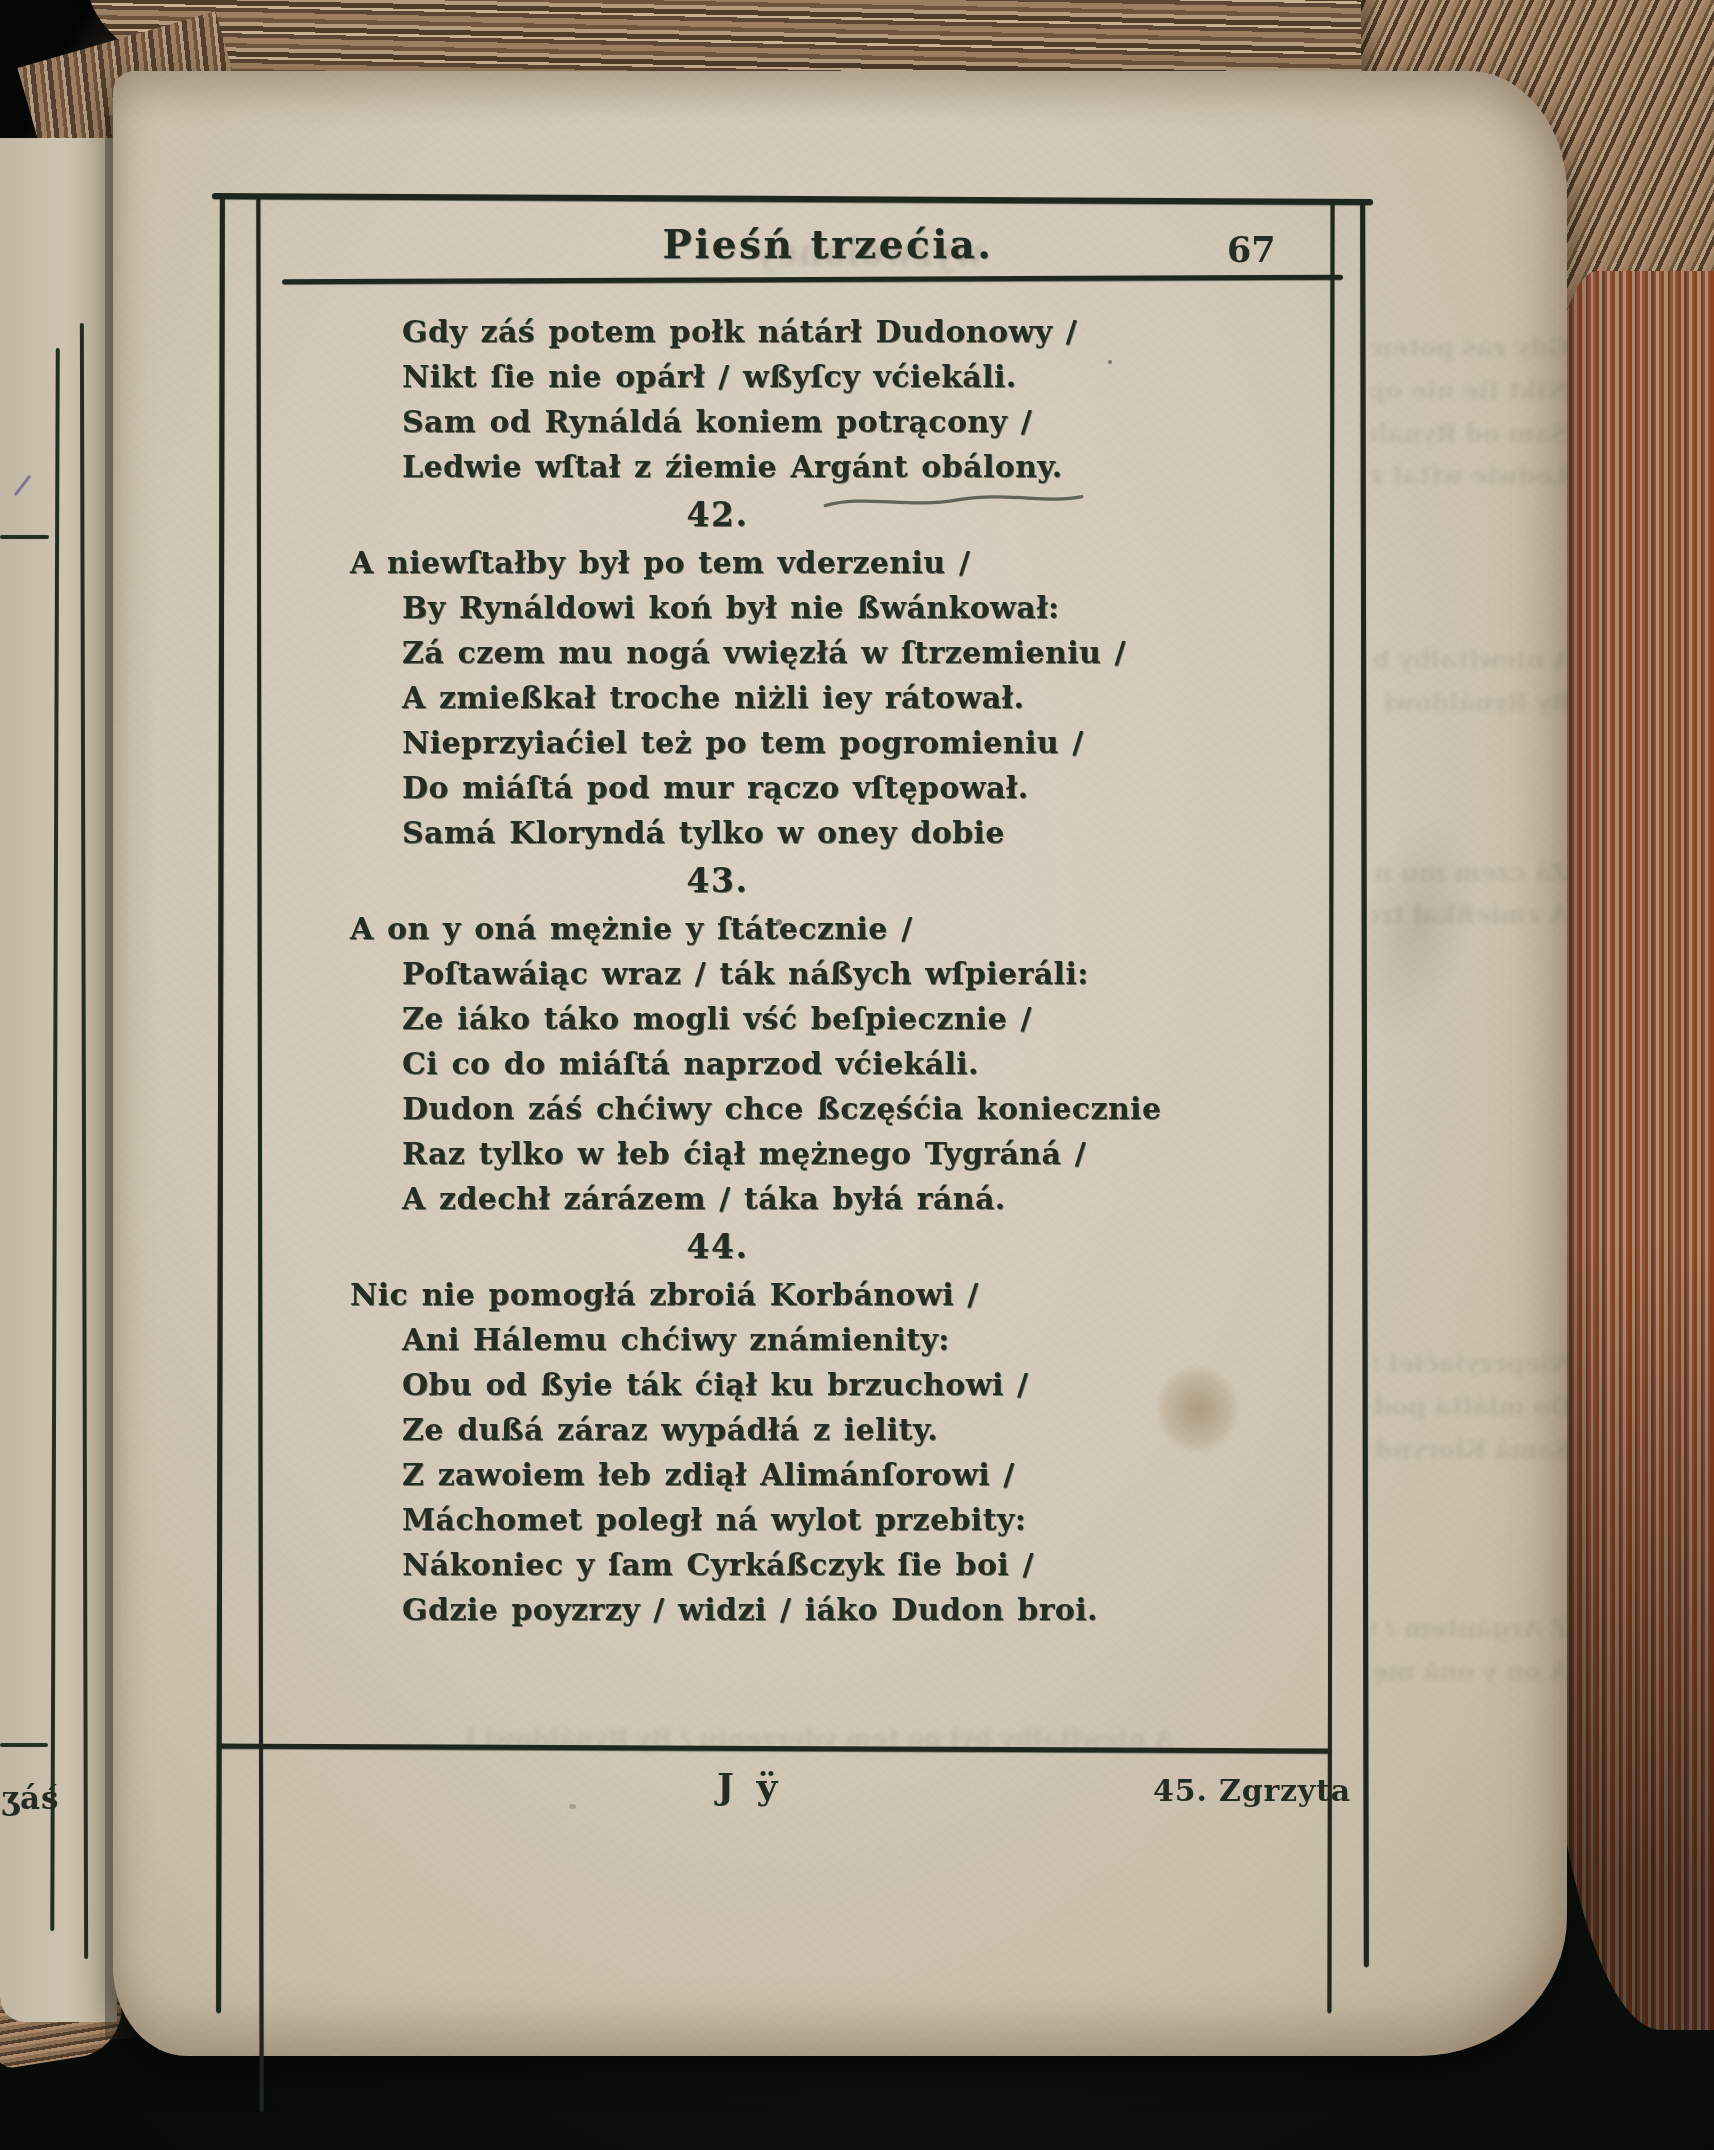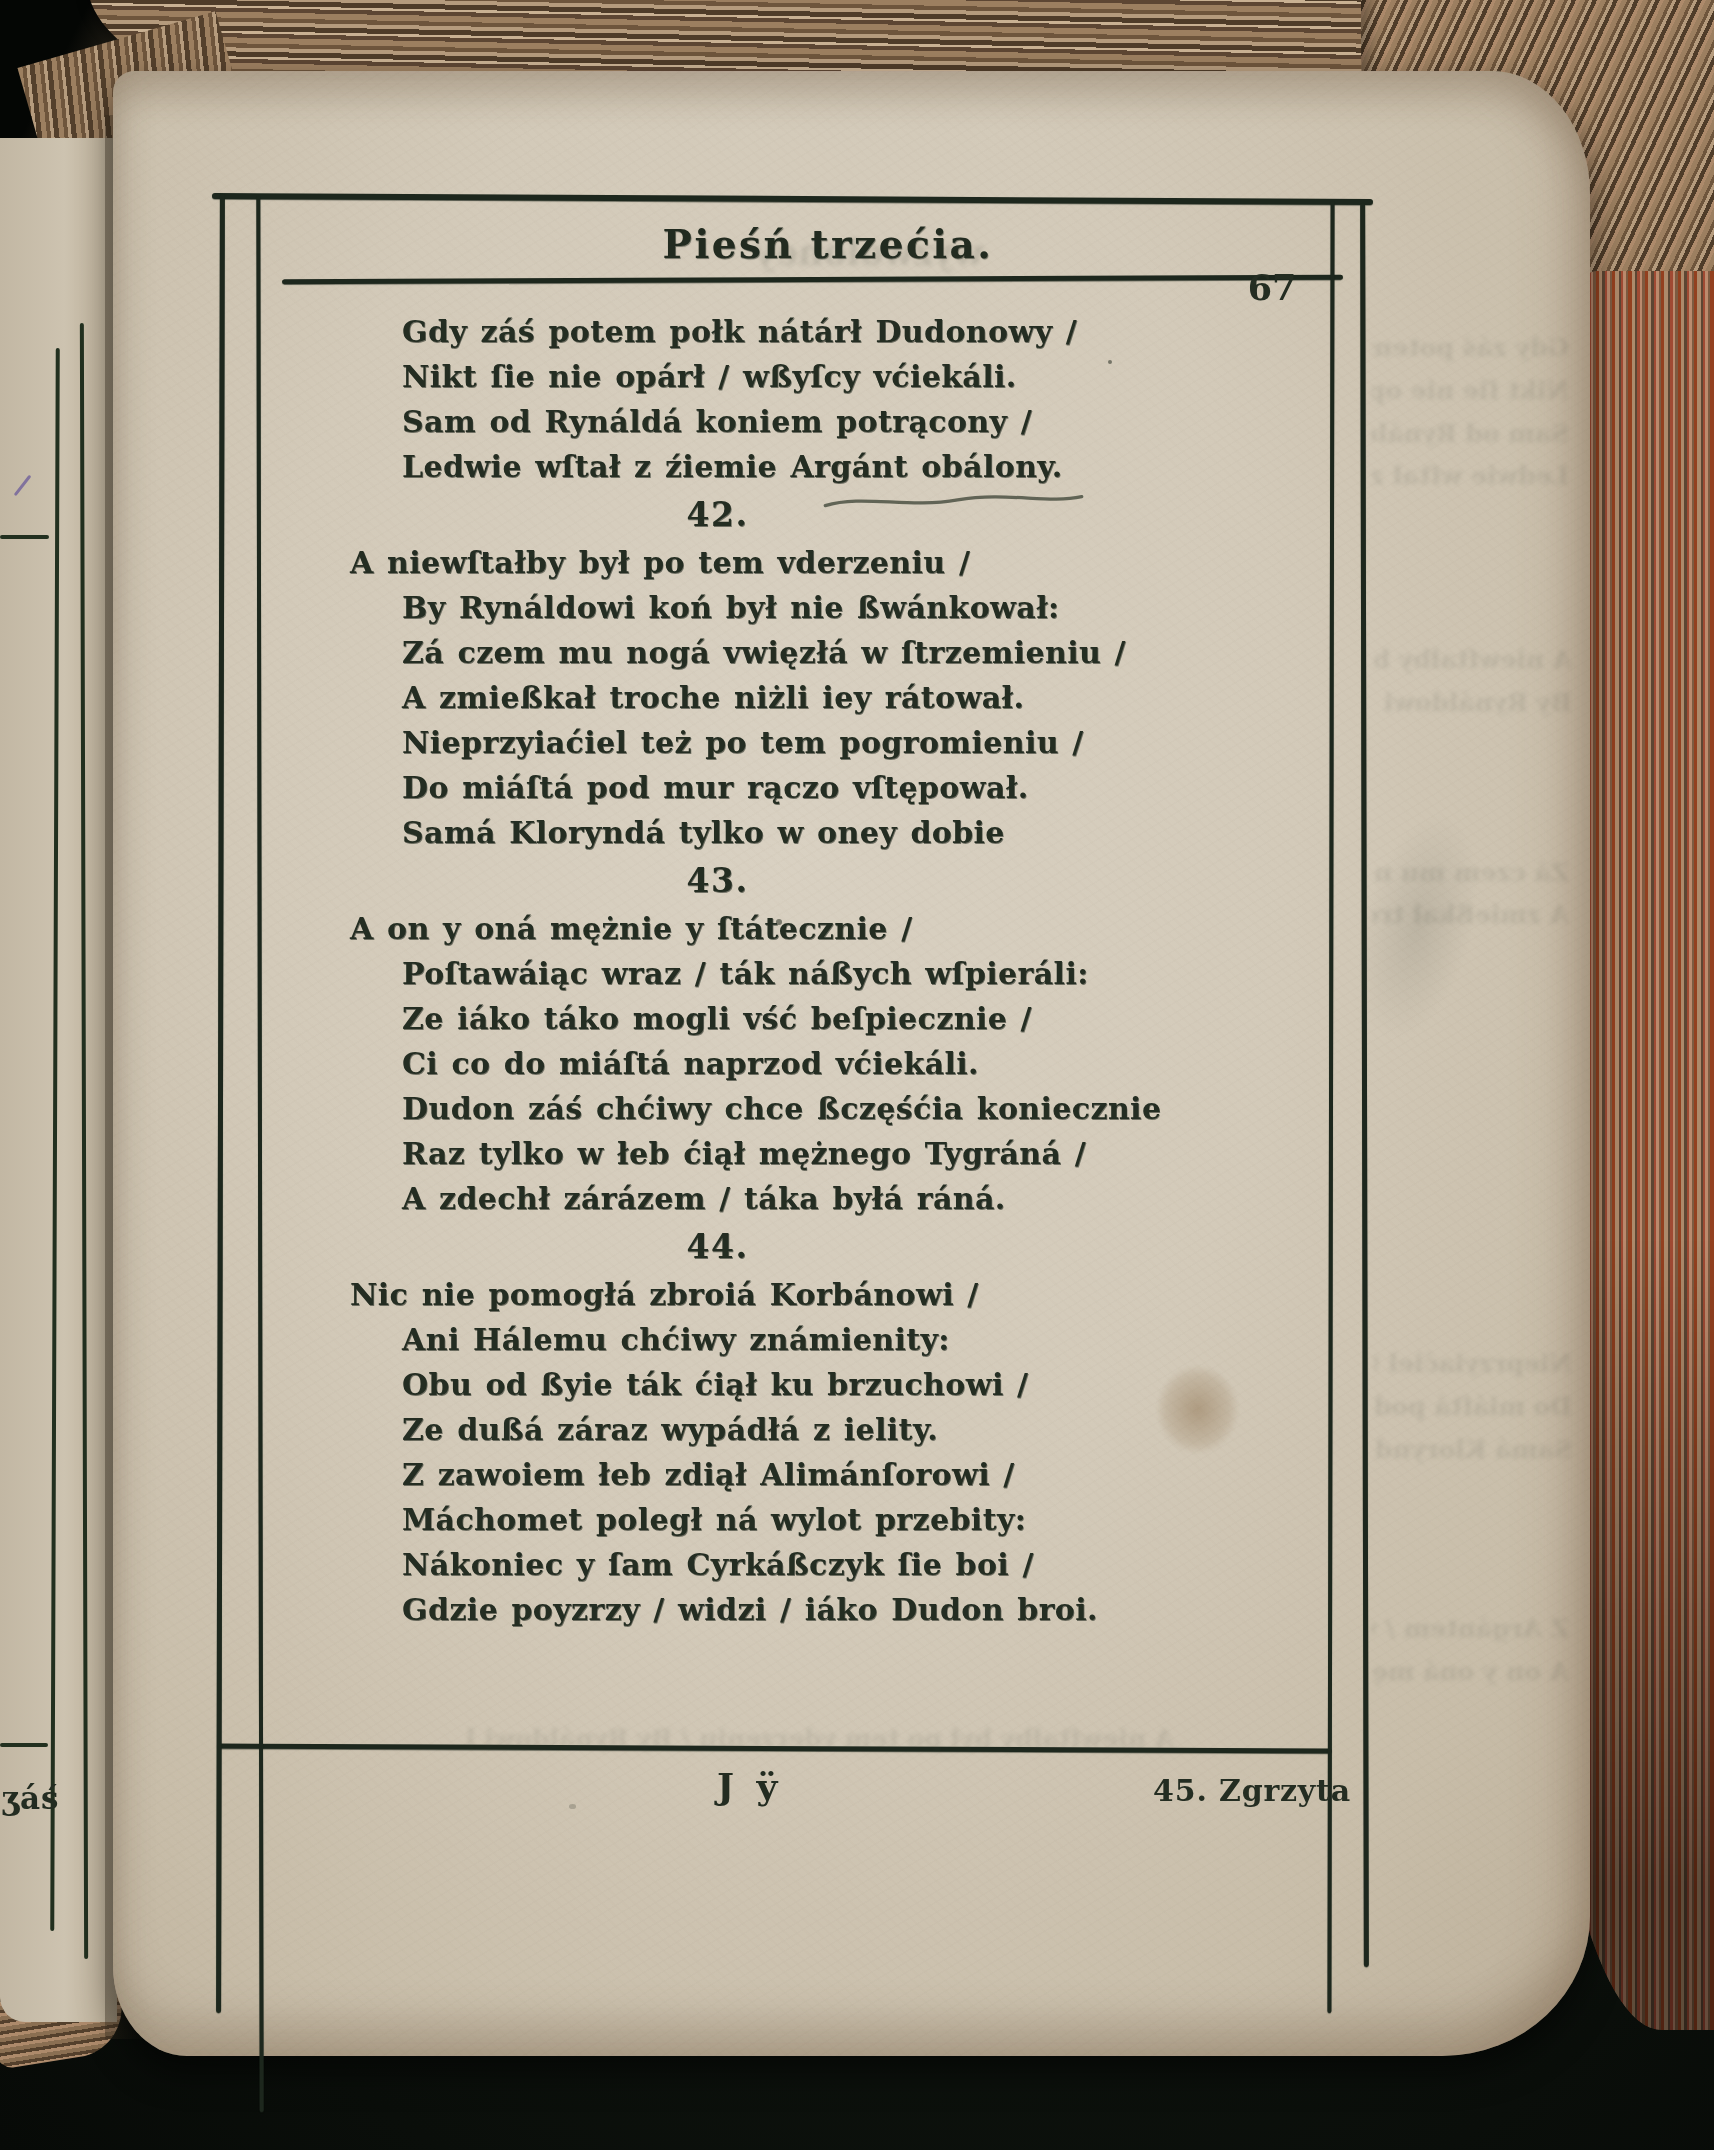--- a/index.html
+++ b/index.html
@@ -50,40 +50,40 @@
   .pen-mark{position:absolute;left:21.4px;top:335px;width:3.3px;height:25px;transform:rotate(38deg);
     background:#6a5a9a;opacity:.75;border-radius:1.6px;}
   .gutter-shadow{position:absolute;left:105px;top:115px;width:71px;height:1924px;
     background:linear-gradient(to right,rgba(55,45,30,.40),rgba(55,45,30,.12) 45%,rgba(55,45,30,0));}
 
   
   .page{position:absolute;left:113px;top:71px;width:1454px;height:1985px;
     border-radius:21.4px 99px 148px 74px / 21.4px 123px 140px 90px;
     background:radial-gradient(ellipse at 45% 38%, #d9d1c2 0%, #d3cab9 45%, #c8bda9 78%, #bbae98 100%);
     box-shadow:inset 0 25px 33px rgba(90,70,45,.22), inset -33px 0 49px rgba(120,90,60,.18),
-               inset 0 -33px 41px rgba(100,80,55,.25), 0 16.4px 33px rgba(0,0,0,.5);padding-left:23px;}
+               inset 0 -33px 41px rgba(100,80,55,.25), 0 16.4px 33px rgba(0,0,0,.5);}
   .page-texture{position:absolute;inset:0;border-radius:inherit;opacity:.5;
     background:repeating-linear-gradient(43deg,rgba(130,110,80,.035) 0 2.5px,rgba(0,0,0,0) 2.5px 7.4px),
                repeating-linear-gradient(-31deg,rgba(90,80,60,.03) 0 1.6px,rgba(0,0,0,0) 1.6px 9px);}
 
   .rule{position:absolute;background:#1d271d;border-radius:3.3px;
     box-shadow:0 0.8px 0.8px rgba(25,35,25,.55);}
   .rule-top{left:99px;top:125px;width:1161px;height:5.8px;transform:rotate(.3deg);}
   .rule-under-header{left:169px;top:206px;width:1061px;height:5px;transform:rotate(-.25deg);}
   .rule-bottom{left:104px;top:1675px;width:1115px;height:5px;transform:rotate(.25deg);}
   .rule-left-outer{left:105px;top:123px;width:5px;height:1819px;transform:rotate(.12deg);}
   .rule-left-inner{left:145px;top:125px;width:4.1px;height:1916px;transform:rotate(-.1deg);}
   .rule-right-outer{left:1216px;top:130px;width:4.1px;height:1812px;transform:rotate(.1deg);}
   .rule-right-inner{left:1249px;top:132px;width:5px;height:1764px;transform:rotate(-.12deg);}
 
   .header-title{position:absolute;left:460px;top:148px;width:510px;text-align:center;
     font:700 39px/51px "DejaVu Serif",serif;color:#222b20;letter-spacing:2.5px;
     text-shadow:0.7px 0.5px 0.7px rgba(25,33,24,.5);}
-  .page-number{position:absolute;left:1114px;top:156px;width:90px;text-align:center;
-    font:700 35px/46px "DejaVu Serif",serif;color:#242d22;margin-top:38px;}
+  .page-number{position:absolute;left:1114px;top:156px;width:90px;text-align:left;
+    font:700 35px/46px "DejaVu Serif",serif;color:#242d22;}
 
   .text-flow{position:absolute;left:0;top:238px;width:100%;}
   .verse-line{height:45px;margin-left:289px;white-space:nowrap;
     font:700 30px/45px "DejaVu Serif",serif;color:#242d22;
     letter-spacing:0.4px;word-spacing:2.5px;
     text-shadow:0.7px 0.5px 0.6px rgba(25,33,24,.55);}
   .verse-line.first{margin-left:237px;}
   .stanza-number{height:51px;margin-left:107px;width:995px;text-align:center;
     font:700 33px/51px "DejaVu Serif",serif;color:#242d22;letter-spacing:1.6px;
     text-shadow:0.7px 0.5px 0.6px rgba(25,33,24,.55);}

